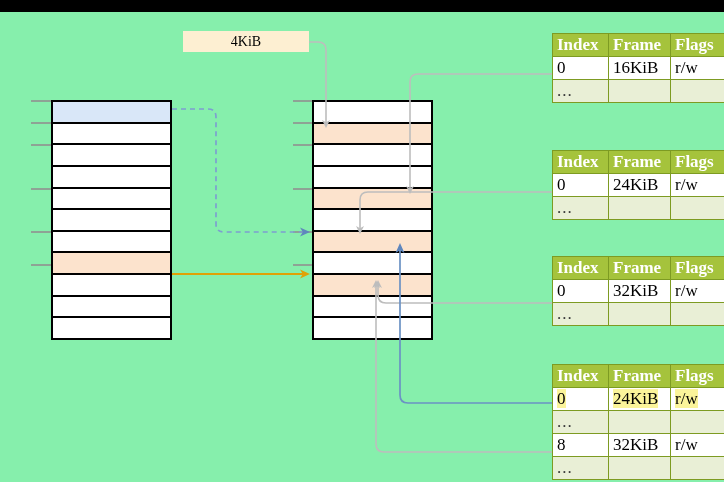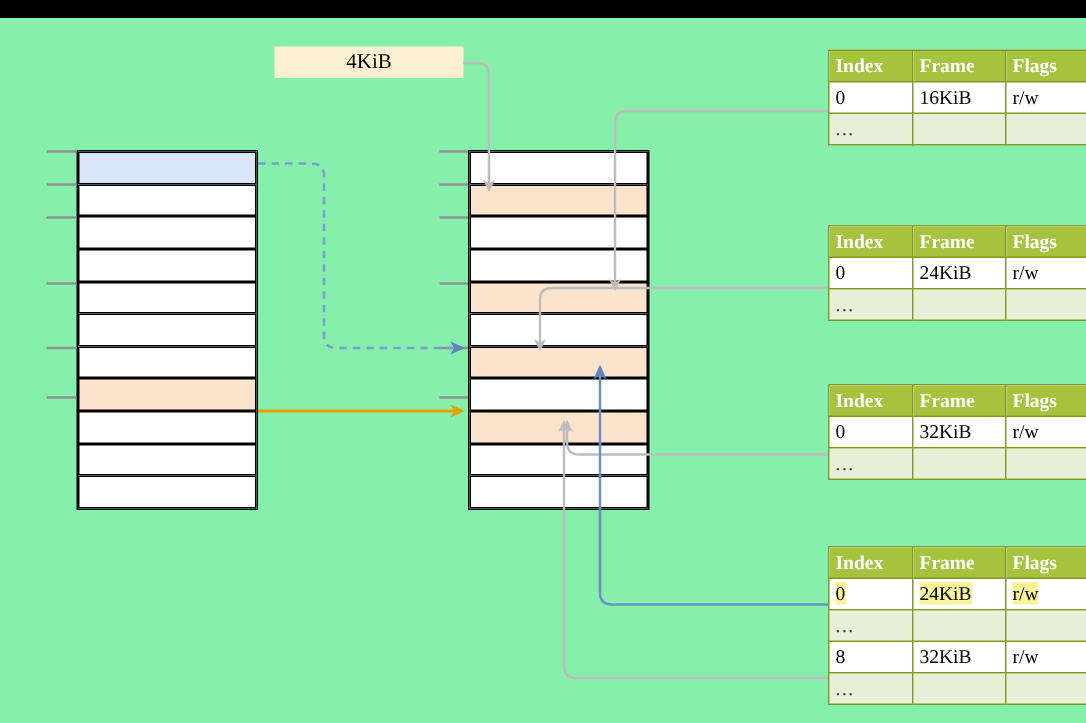--- a/index.html
+++ b/index.html
@@ -58,21 +58,21 @@
     line-height: 21px;
     text-align: center;
     box-sizing: border-box;
   }
 
   
   .ptable {
     position: absolute;
     border-collapse: collapse;
     border-spacing: 0;
-    font-size: 13px;
+    font-size: 17px;
     table-layout: fixed;
     background: #ffffff;
   }
   .ptable th, .ptable td {
     border: 1px solid #7d9b22;
     padding: 1px 4px;
     text-align: left;
     height: 21px;
     box-sizing: border-box;
     overflow: hidden;

